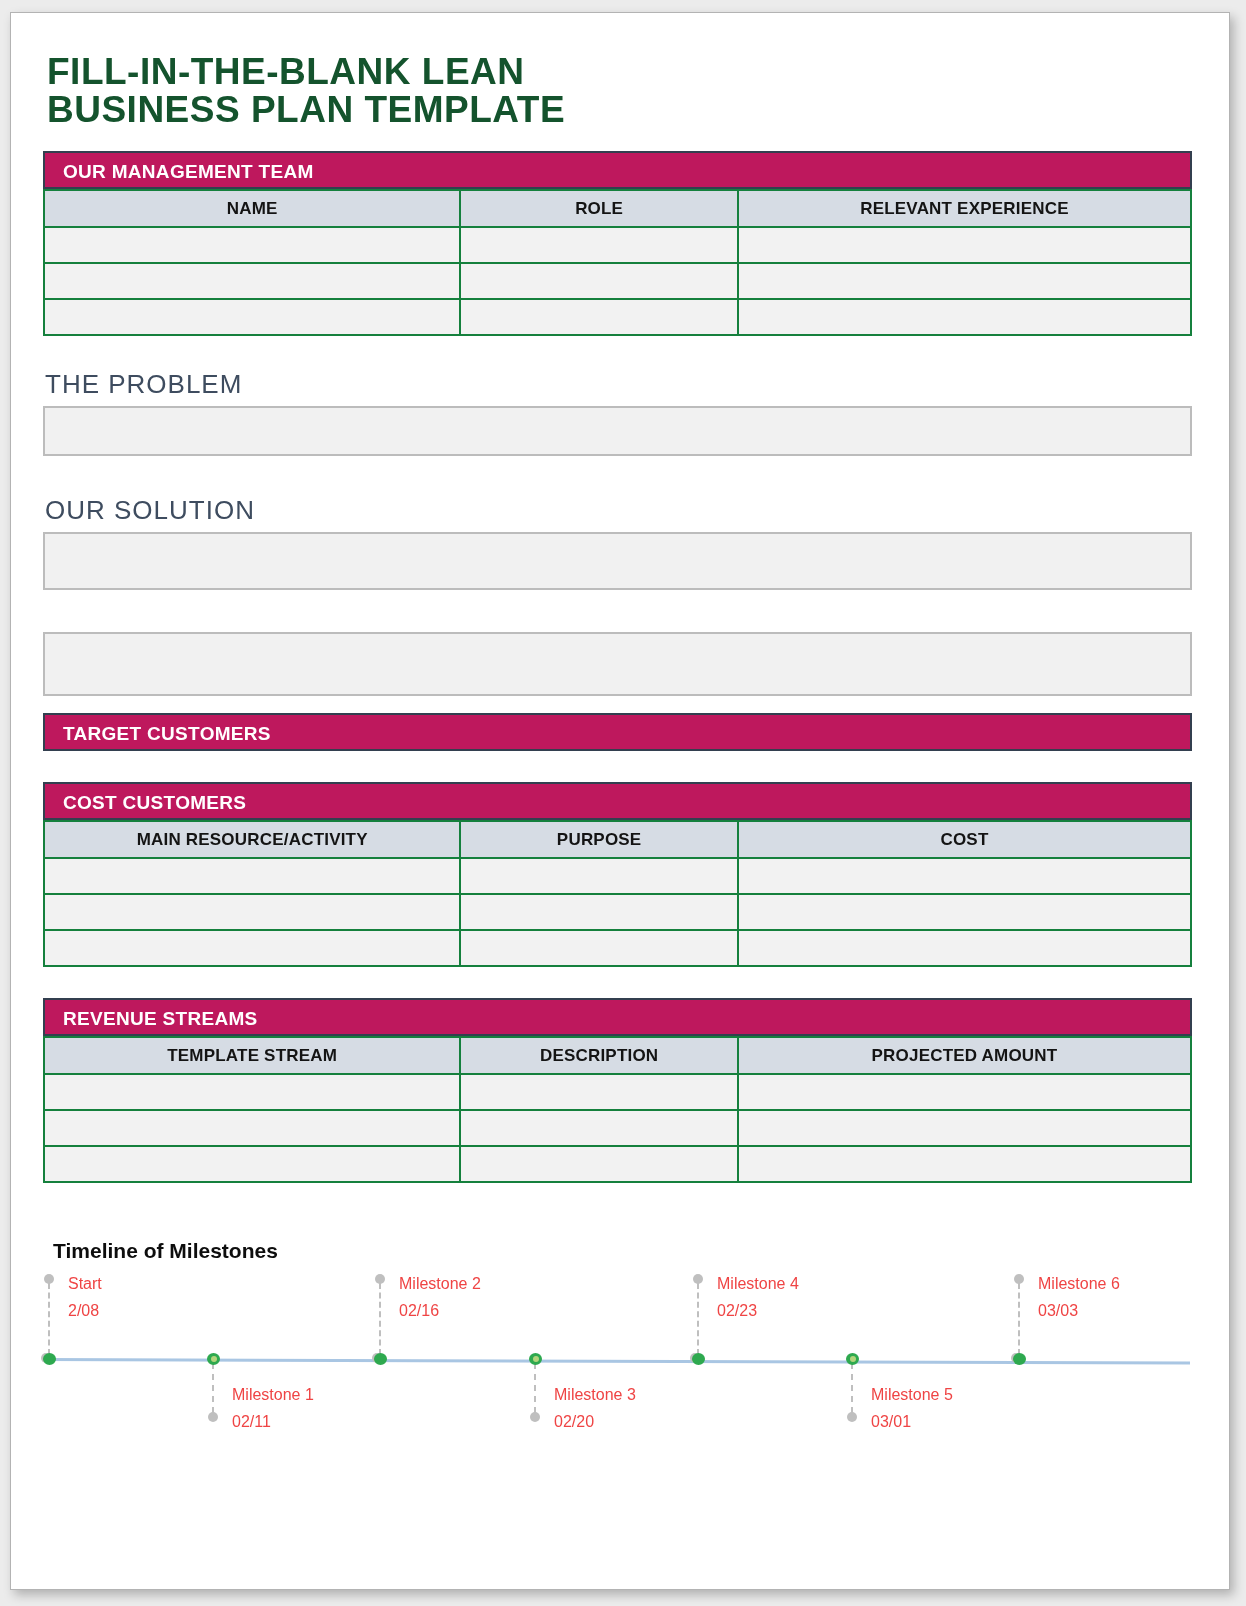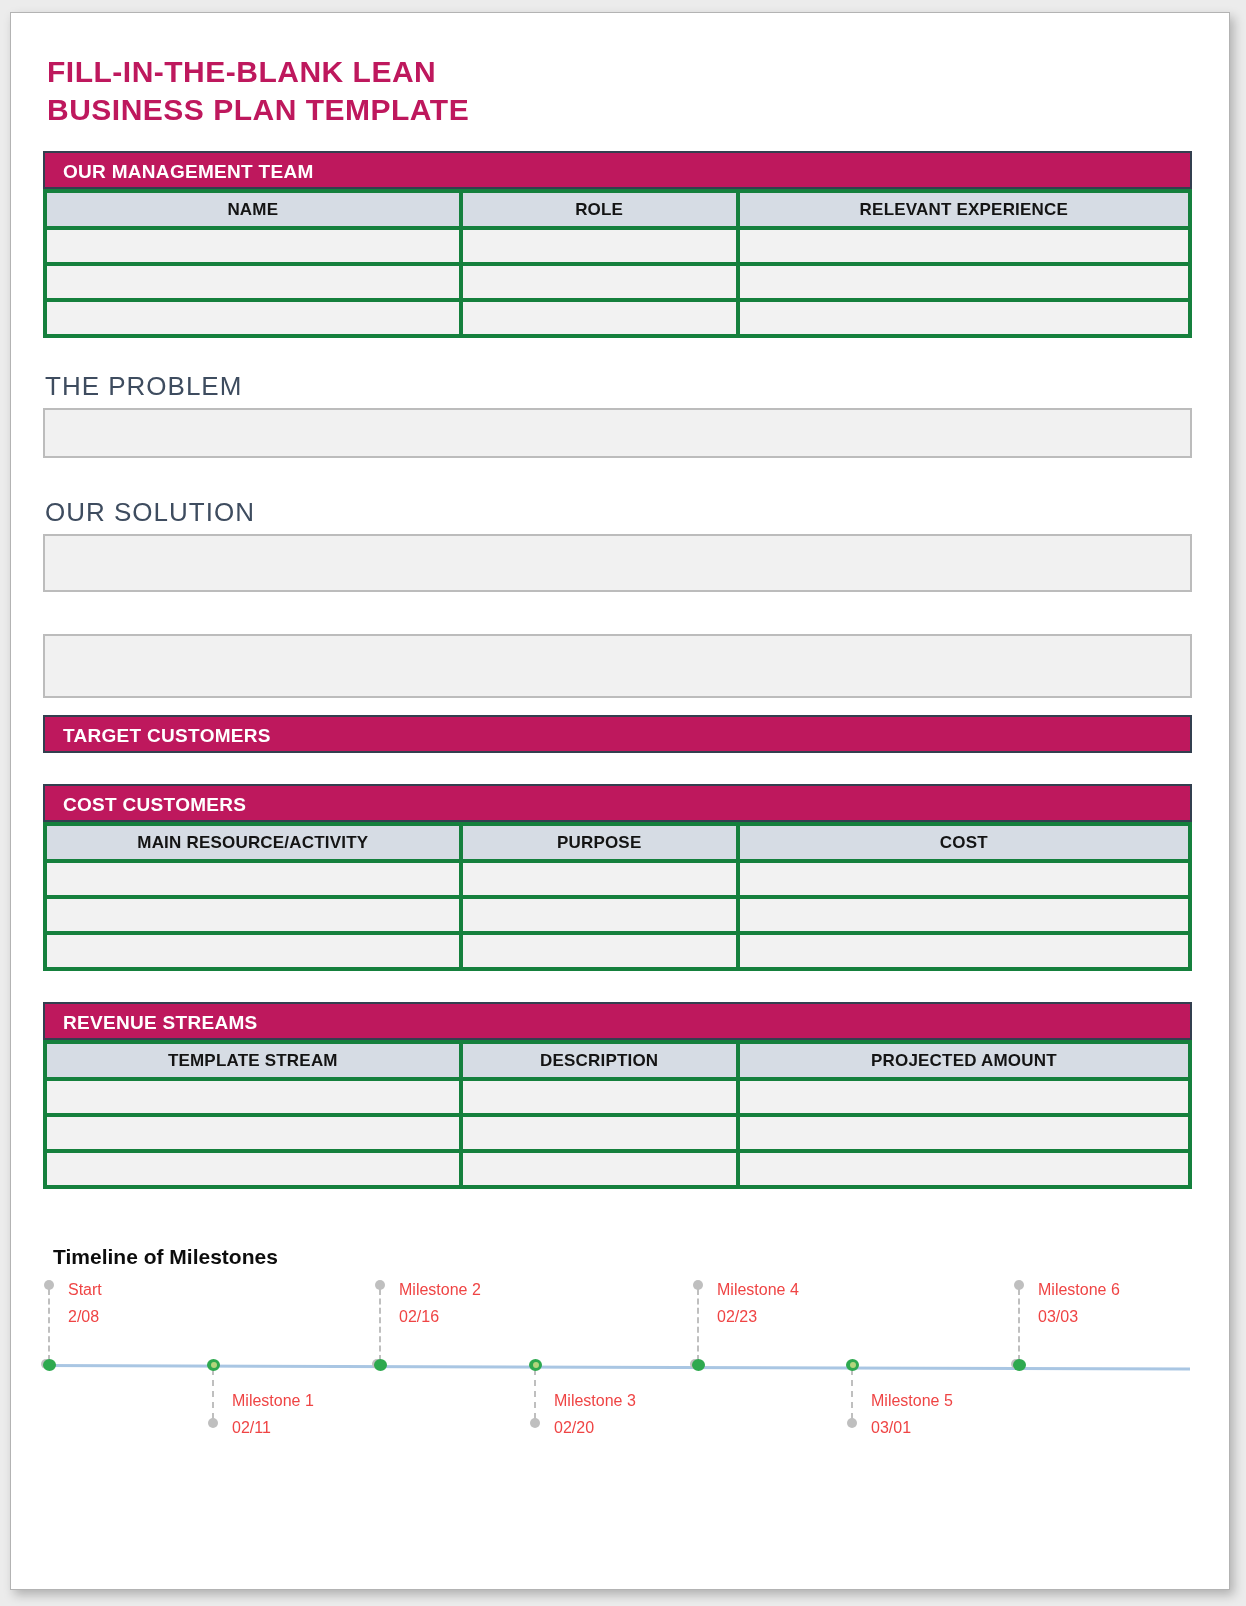--- a/index.html
+++ b/index.html
@@ -11,35 +11,35 @@
   }
   .page{
     position:absolute;left:10px;top:12px;width:1220px;height:1578px;
     background:#ffffff;border:1px solid #b3b3b3;
     box-shadow:4px 5px 10px rgba(0,0,0,0.25);
     box-sizing:border-box;
     padding:40px 37px 0 32px;
     overflow:hidden;
   }
   .doc-title{
-    color:#be185d;font-weight:bold;font-size:30px;line-height:38px;
+    color:#14532d;font-weight:bold;font-size:37px;line-height:38px;
     letter-spacing:0.5px;margin:0 0 22px 4px;
   }
   
   .tblsec{margin:0 0 0 0;}
   .tblsec .bar{
     background:#be185d;color:#ffffff;font-weight:bold;font-size:19px;
     height:38px;line-height:38px;padding-left:18px;letter-spacing:0.3px;
     border:2px solid #333F4F;box-sizing:border-box;
   }
   table.grid{
     width:100%;border-collapse:collapse;table-layout:fixed;
   }
   table.grid td,table.grid th{
-    border:4px solid #15803d;box-sizing:border-box;
+    border:2px solid #15803d;box-sizing:border-box;
   }
   table.grid th{
     background:#D6DCE4;color:#141414;font-size:17px;font-weight:bold;
     height:37px;text-align:center;letter-spacing:0.2px;
   }
   table.grid td{
     background:#F2F2F2;height:36px;
   }
   .col-a{width:36.3%;} .col-b{width:24.2%;} .col-c{width:39.5%;}
   

